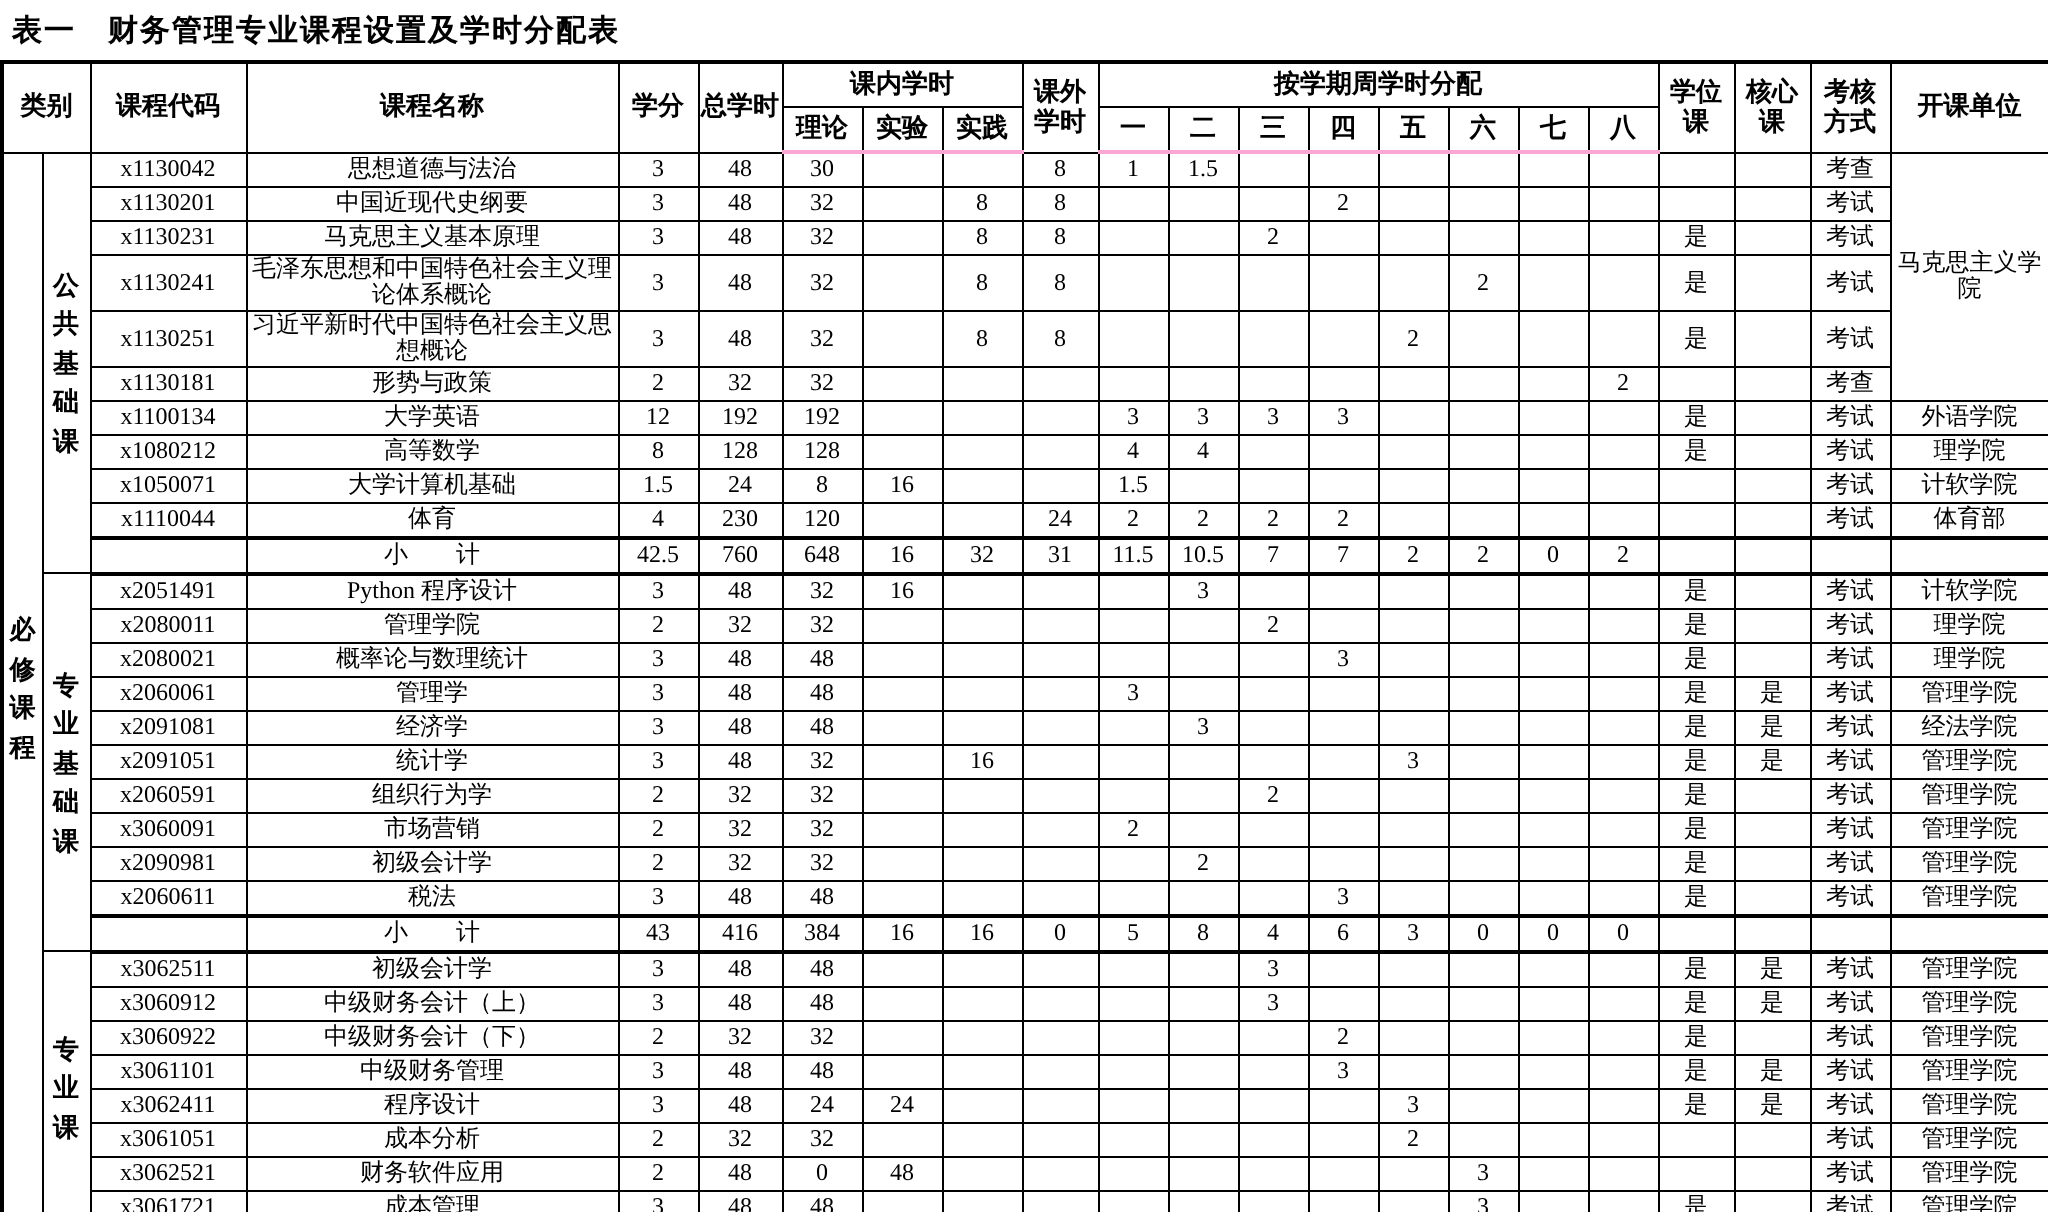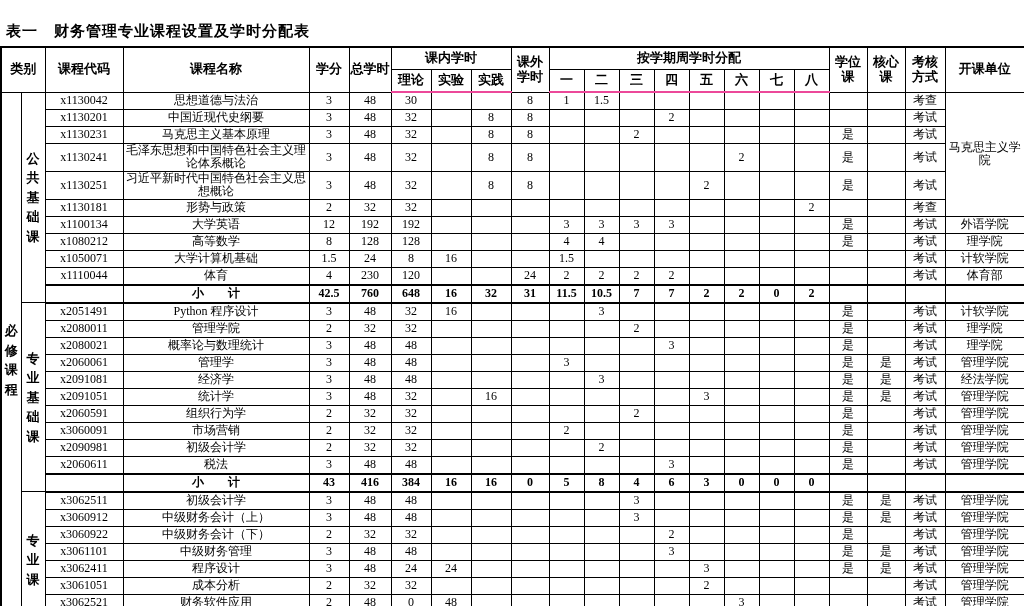--- a/index.html
+++ b/index.html
@@ -1,24 +1,24 @@
 <!DOCTYPE html>
 <html><head>
 <meta charset="utf-8">
 <style>
   html,body{margin:0;padding:0;background:#fff;}
   .page{width:1024px;height:606px;overflow:hidden;background:#fff;color:#000;
         font-family:"Liberation Serif","DejaVu Serif",serif;}
-  .doc-title{font-weight:bold;font-size:15px;padding:22px 0 5px 6px;letter-spacing:1px;}
+  .doc-title{font-weight:bold;font-size:15px;padding:6px 0 5px 6px;letter-spacing:1px;}
   table{width:1024px;border-collapse:collapse;table-layout:fixed;border:2px solid #000;}
   th,td{border:1px solid #000;text-align:center;vertical-align:middle;overflow:hidden;}
   th{font-size:13px;font-weight:bold;white-space:pre-line;line-height:1.15;height:21px;padding:0;}
   td{font-size:12px;line-height:1.12;height:16px;padding:0 1px;word-break:break-all;}
-  thead tr:last-child th{border-bottom:2px solid #ec4899;}
-  tr.subtotal td{font-weight:bold;border-top:2px solid #000;border-bottom:2px solid #000;}
+  thead tr:last-child th{border-bottom:2px solid #f9a8d4;}
+  tr.subtotal td{font-weight:normal;border-top:2px solid #000;border-bottom:2px solid #000;}
   td.vert{font-weight:bold;white-space:pre-line;line-height:1.5;font-size:13px;padding:0;}
 </style>
 </head>
 <body>
 
 <div class="page">
   <div class="doc-title">表一　财务管理专业课程设置及学时分配表</div>
   <table>
     <colgroup>
       <col style="width:20px">

